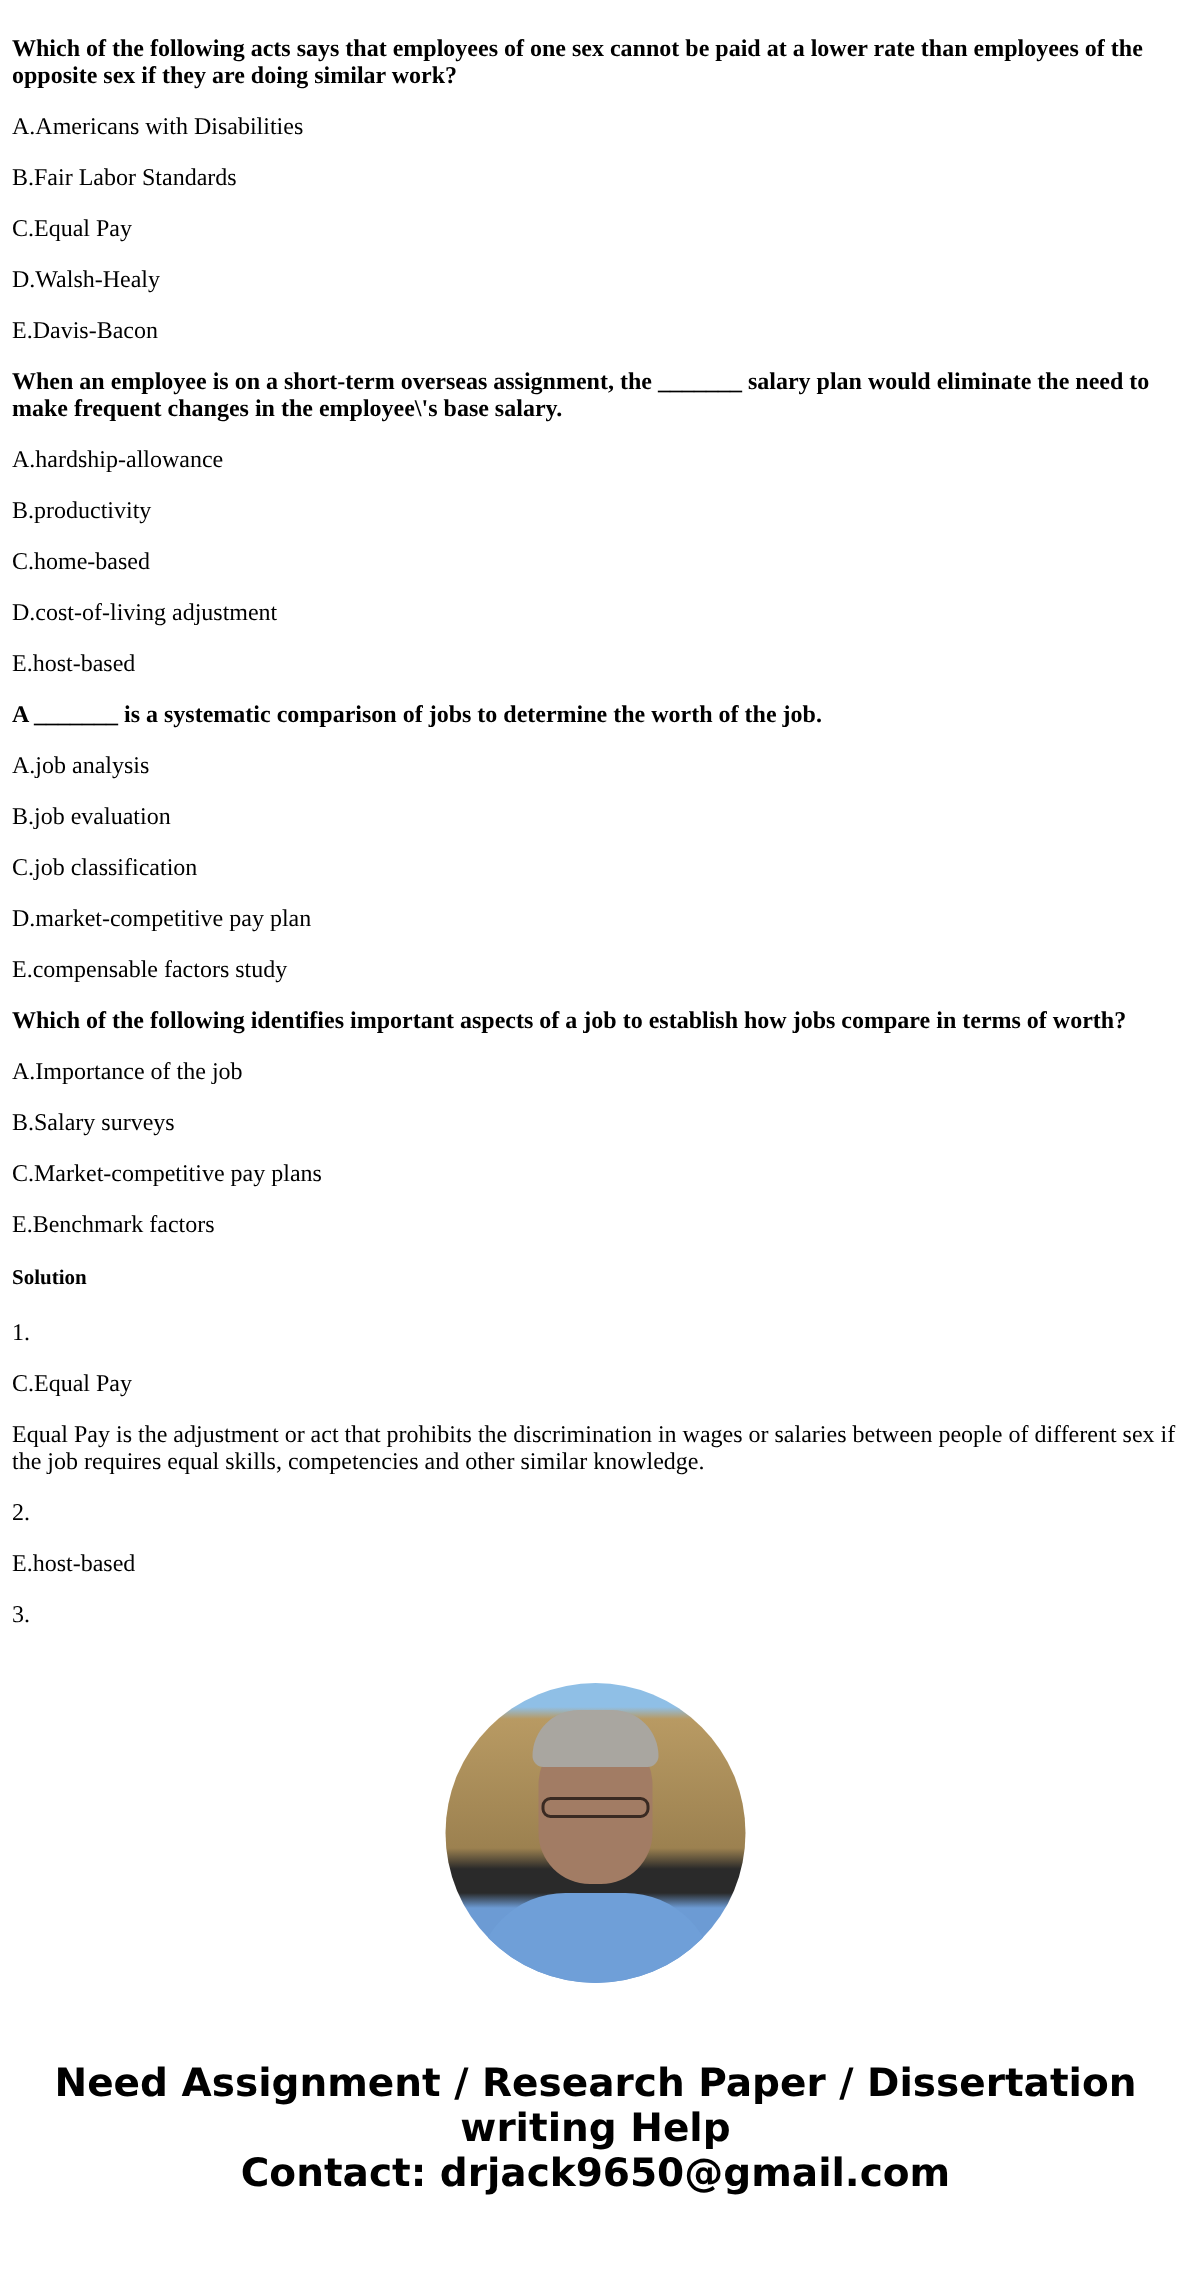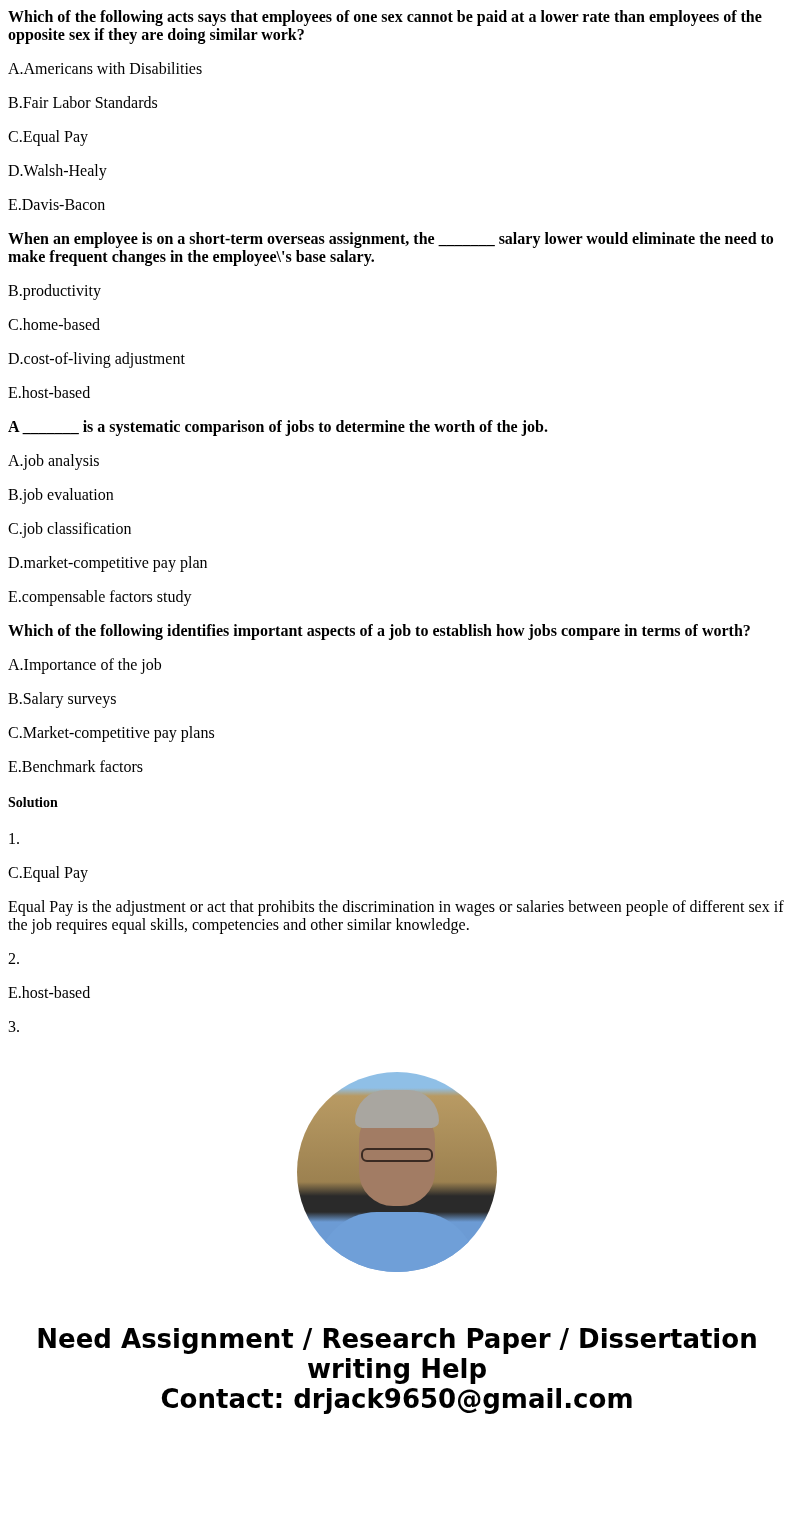--- a/index.html
+++ b/index.html
@@ -4,21 +4,21 @@
 <style>
   html, body { margin: 0; padding: 0; background: #ffffff; }
   body {
     width: 794px;
     font-family: "Liberation Serif", serif;
     font-size: 16px;
     line-height: 18px;
     color: #000;
   }
   .content { padding: 8px 8px 0 8px; }
-  p { margin: 0 0 16px 0; }
+  p { margin: 16px 0 16px 0; }
   .question { font-weight: bold; }
   h3 {
     font-size: 14px;
     font-weight: bold;
     margin: 0 0 16px 0;
     line-height: 22px;
   }
   .avatar-wrap {
     display: flex;
     justify-content: center;
@@ -62,21 +62,22 @@
 
 <div class="content">
 
   <p class="question">Which of the following acts says that employees of one sex cannot be paid at a lower rate than employees of the opposite sex if they are doing similar work?</p>
   <p>A.Americans with Disabilities</p>
   <p>B.Fair Labor Standards</p>
   <p>C.Equal Pay</p>
   <p>D.Walsh-Healy</p>
   <p>E.Davis-Bacon</p>
 
-  <p class="question">When an employee is on a short-term overseas assignment, the _______ salary lower would eliminate the need to make frequent changes in the employee\'s base salary.</p>
+  <p class="question">When an employee is on a short-term overseas assignment, the _______ salary plan would eliminate the need to make frequent changes in the employee\'s base salary.</p>
+  <p>A.hardship-allowance</p>
   <p>B.productivity</p>
   <p>C.home-based</p>
   <p>D.cost-of-living adjustment</p>
   <p>E.host-based</p>
 
   <p class="question">A _______ is a systematic comparison of jobs to determine the worth of the job.</p>
   <p>A.job analysis</p>
   <p>B.job evaluation</p>
   <p>C.job classification</p>
   <p>D.market-competitive pay plan</p>

